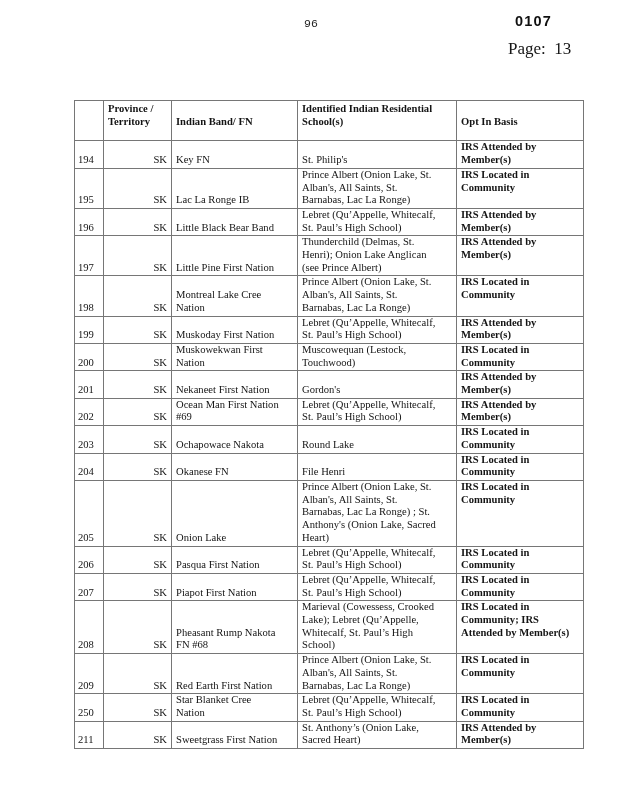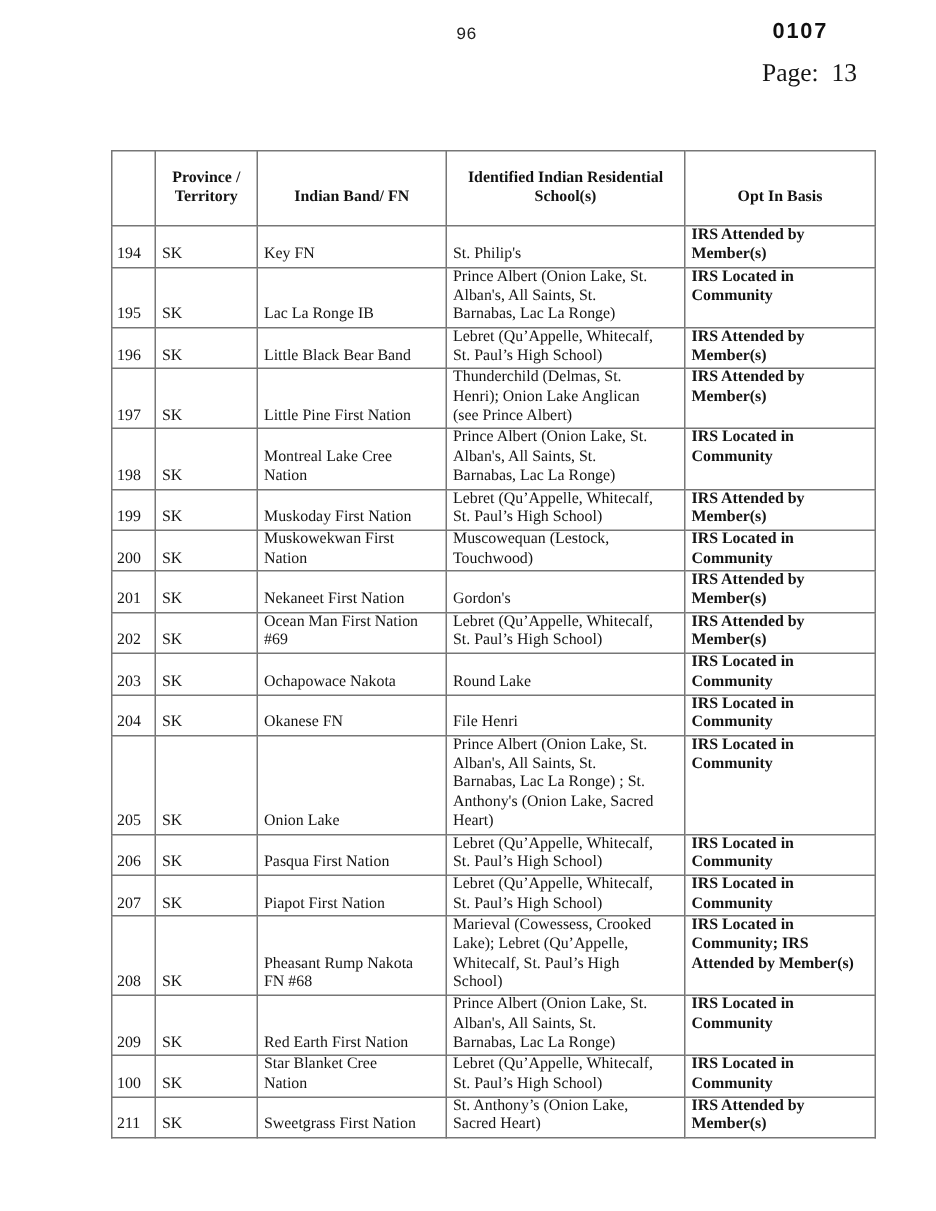--- a/index.html
+++ b/index.html
@@ -54,35 +54,35 @@
     border: 1px solid #767676;
     font-size: 10.6px;
     line-height: 12.7px;
     padding: 0 4px 1px 4px;
     white-space: pre-line;
     overflow: hidden;
     color: #141414;
   }
   .doc-table th {
     font-weight: 700;
-    text-align: center;
+    text-align: left;
     vertical-align: bottom;
-    padding-top: 12px;
+    padding-top: 2px;
     padding-bottom: 12px;
     margin-left: 42px;
   }
   .doc-table td {
     vertical-align: bottom;
   }
   .doc-table td.opt {
     vertical-align: top;
     font-weight: bold;
   }
   .doc-table td.prov {
-    text-align: left;
+    text-align: right;
   }
   .doc-table td.num {
     padding-left: 3px;
   }
 </style>
 </head>
 <body>
 
 <div class="page-num-center">96</div>
 
@@ -274,21 +274,21 @@
     <td class="prov">SK</td>
     <td class="band">Red Earth First Nation</td>
     <td class="school">Prince Albert (Onion Lake, St.
 Alban's, All Saints, St.
 Barnabas, Lac La Ronge)</td>
     <td class="opt">IRS Located in
 Community</td>
   </tr>
 
   <tr>
-    <td class="num">100</td>
+    <td class="num">250</td>
     <td class="prov">SK</td>
     <td class="band">Star Blanket Cree
 Nation</td>
     <td class="school">Lebret (Qu’Appelle, Whitecalf,
 St. Paul’s High School)</td>
     <td class="opt">IRS Located in
 Community</td>
   </tr>
 
   <tr>

